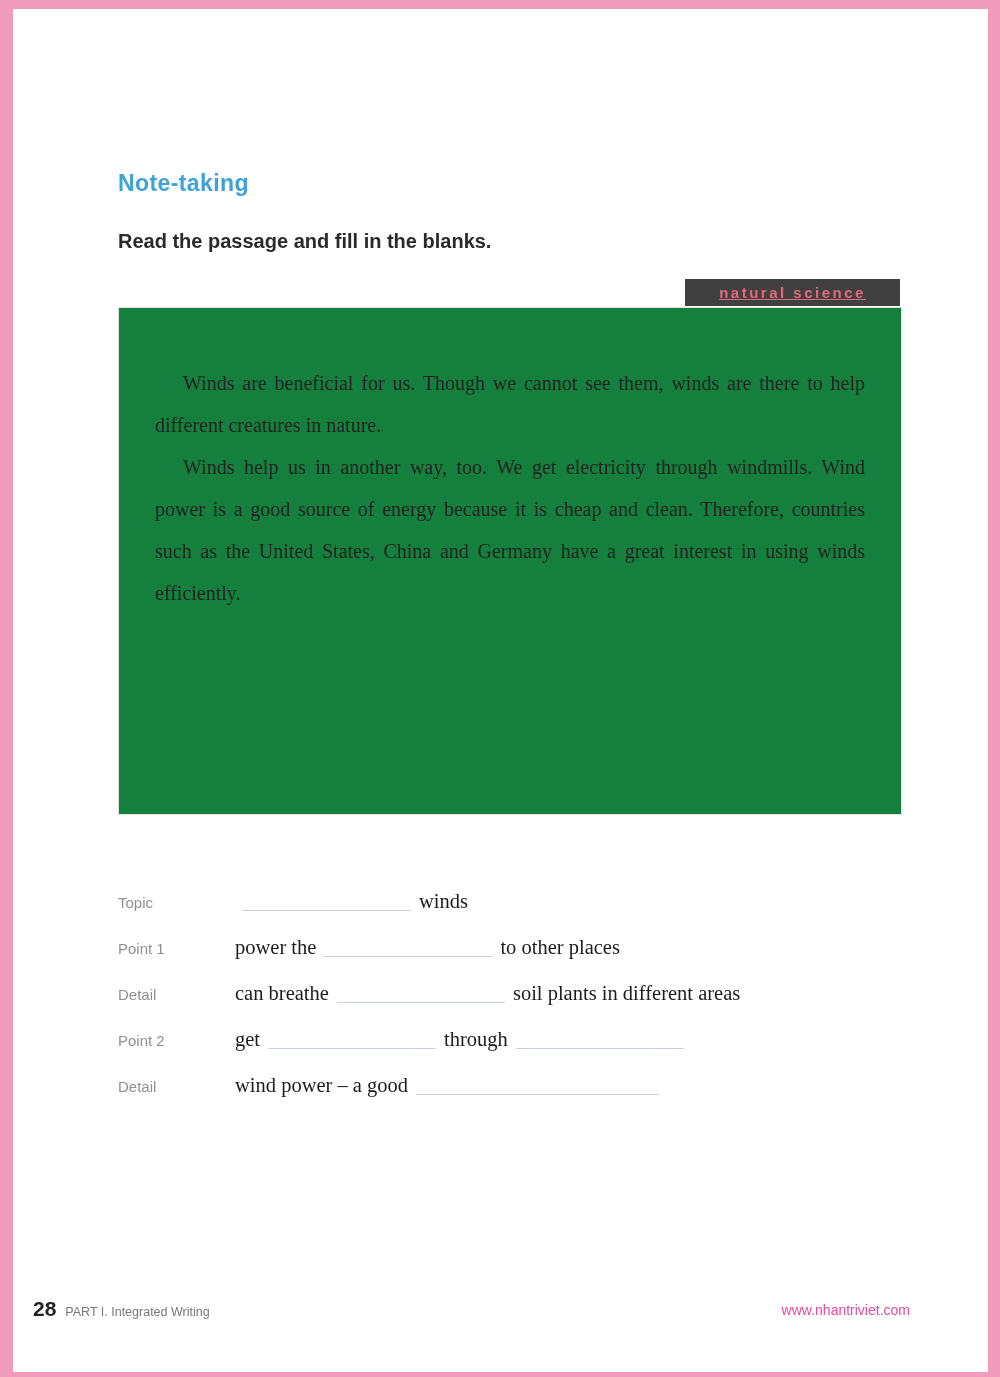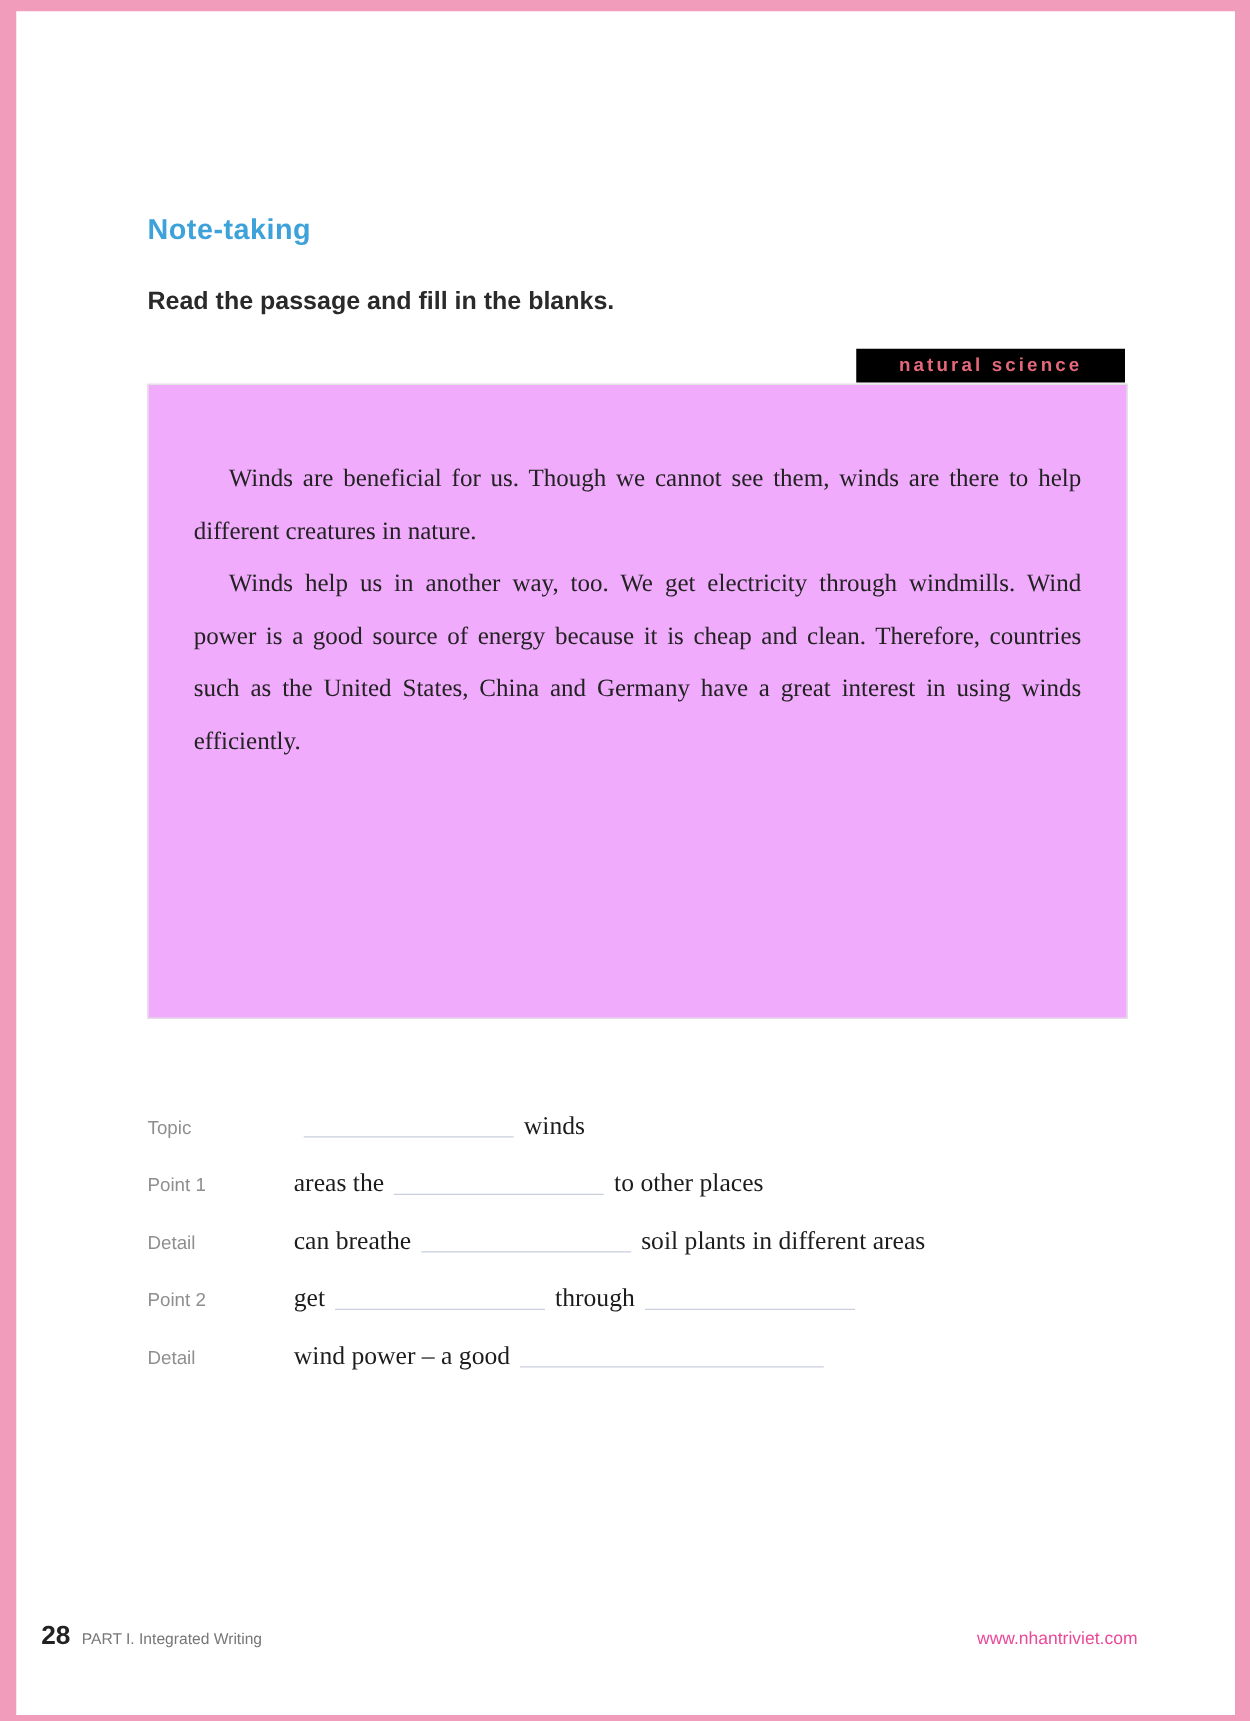--- a/index.html
+++ b/index.html
@@ -62,21 +62,21 @@
     letter-spacing: 2.5px;
   }
 
   .passage-box {
     position: absolute;
     left: 118px;
     top: 307px;
     width: 784px;
     height: 508px;
     border: 1px solid #e2e2e2;
-    background: #f0abfc;
+    background: #15803d;
     padding: 54px 36px 0 36px;
   }
   .passage-box p {
     margin: 0;
     font-family: "Liberation Serif", serif;
     font-size: 20px;
     line-height: 42px;
     color: #222222;
     text-align: justify;
     text-indent: 28px;
@@ -139,37 +139,37 @@
   <div class="edge edge-top" style="background: rgb(240, 156, 186);"></div>
   <div class="edge edge-left" style="background: rgb(240, 156, 186);"></div>
   <div class="edge edge-right" style="background: rgb(240, 156, 186);"></div>
   <div class="edge edge-bottom" style="background: rgb(240, 156, 186);"></div>
 
 
   <h2 class="subtitle" style="color: rgb(61, 162, 218);">Note-taking</h2>
 
   <p class="instruction">Read the passage and fill in the blanks.</p>
 
-  <div class="tag" style="color: rgb(228, 104, 122); background: #000000;">natural science</div>
+  <div class="tag" style="color: rgb(228, 104, 122); background: #404040; text-decoration: underline;">natural science</div>
 
   <div class="passage-box">
     <div id="passage-paragraphs">
         <p>Winds are beneficial for us. Though we cannot see them, winds are there to help different creatures in nature.</p>
         <p>Winds help us in another way, too. We get electricity through windmills. Wind power is a good source of energy because it is cheap and clean. Therefore, countries such as the United States, China and Germany have a great interest in using winds efficiently.</p>
       </div>
   </div>
 
   <div class="notes" id="notes">
       <div class="note-row">
         <span class="note-label">Topic</span>
         <span class="note-content"><span class="blank"></span><span>winds</span></span>
       </div>
       <div class="note-row">
         <span class="note-label">Point 1</span>
-        <span class="note-content"><span>areas the</span><span class="blank"></span><span>to other places</span></span>
+        <span class="note-content"><span>power the</span><span class="blank"></span><span>to other places</span></span>
       </div>
       <div class="note-row">
         <span class="note-label">Detail</span>
         <span class="note-content"><span>can breathe</span><span class="blank"></span><span>soil plants in different areas</span></span>
       </div>
       <div class="note-row">
         <span class="note-label">Point 2</span>
         <span class="note-content"><span>get</span><span class="blank"></span><span>through</span><span class="blank"></span></span>
       </div>
       <div class="note-row">

